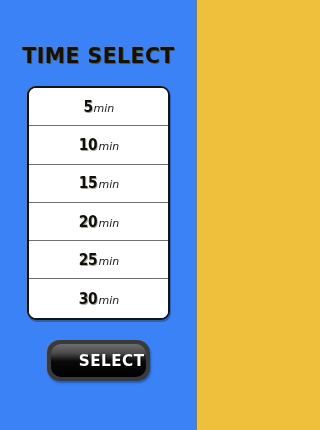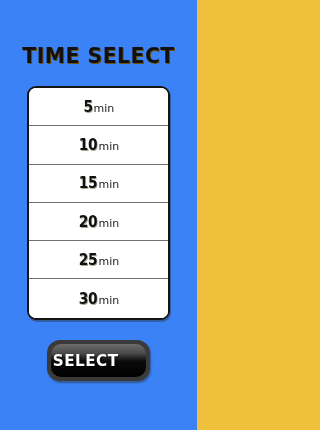--- a/index.html
+++ b/index.html
@@ -75,20 +75,21 @@
     letter-spacing: -0.5px;
     text-shadow: 1px 1px 0 rgba(70, 55, 10, 0.45);
     transform: scaleX(0.92);
   }
   .opt-unit {
     font-family: "DejaVu Sans", sans-serif;
     font-weight: normal;
     font-size: 11px;
     margin-left: 1px;
     color: #1a1a1a;
+    font-style: italic;
   }
 
   
   .select-button {
     position: absolute;
     left: 47px;
     top: 340px;
     width: 103px;
     height: 41px;
     border-radius: 13px;
@@ -102,21 +103,21 @@
     width: 100%;
     height: 100%;
     border-radius: 10px;
     background: linear-gradient(to bottom,
                 #6d6d6d 0%,
                 #4a4a4a 28%,
                 #0a0a0a 52%,
                 #000000 100%);
     display: flex;
     align-items: center;
-    justify-content: flex-start;
+    justify-content: flex-end;
     box-sizing: border-box;
   }
   .select-label {
     font-family: "DejaVu Sans", sans-serif;
     font-weight: bold;
     font-size: 16px;
     color: #ffffff;
     letter-spacing: 0.5px;
     transform: scaleX(0.95);
     text-shadow: 1px 1px 1px rgba(0, 0, 0, 0.9);

